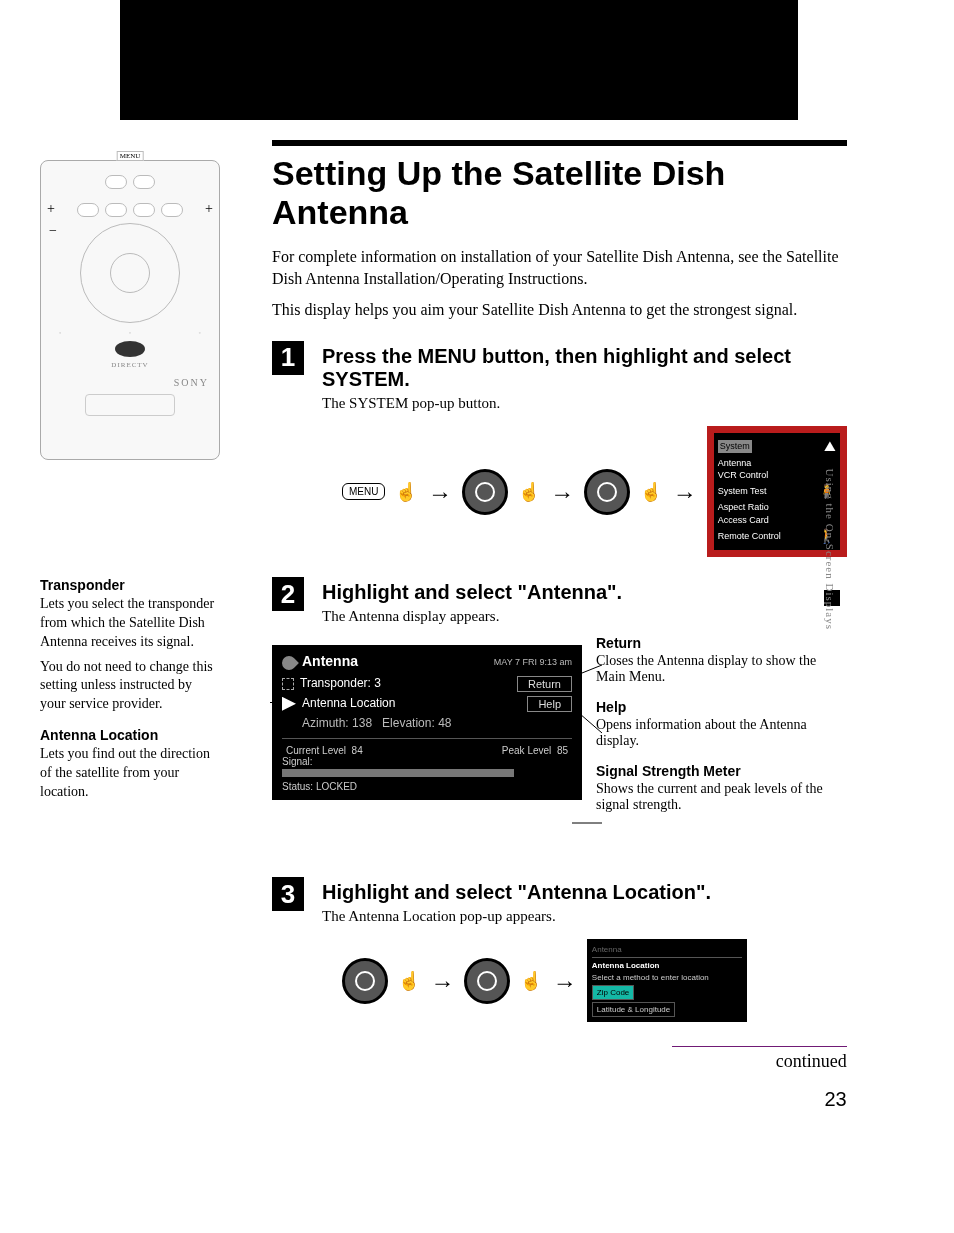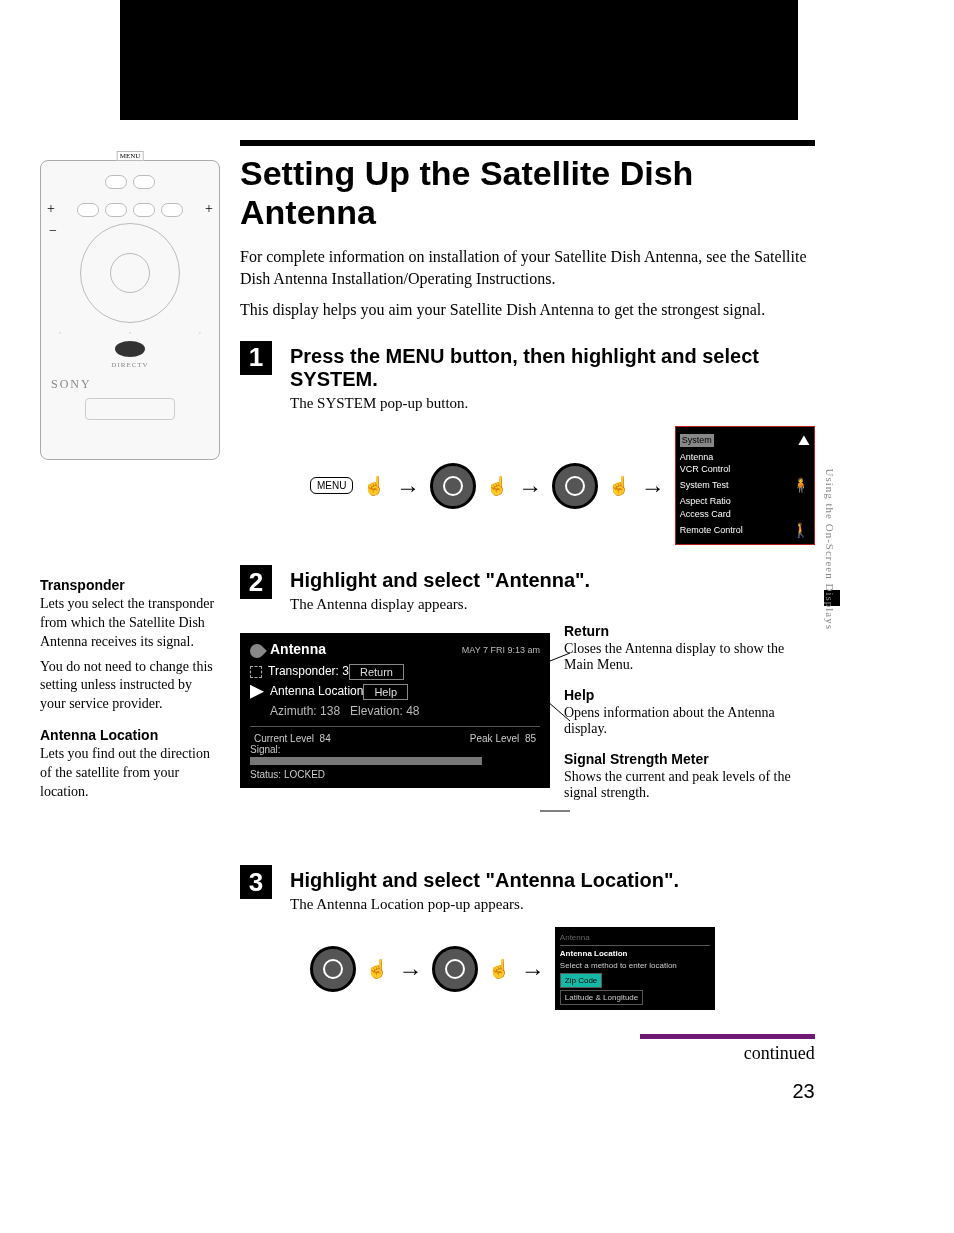--- a/index.html
+++ b/index.html
@@ -15,40 +15,40 @@
     padding: 0 40px 40px 40px;
     position: relative;
   }
   .black-header {
     background: #000;
     height: 120px;
     margin: 0 0 20px 80px;
   }
   .content-row { display: flex; }
   .left-col { width: 260px; padding-right: 20px; }
-  .right-col { flex: 1; }
+  .right-col { flex: 1; margin-left: 32px; }
   .remote {
     width: 180px;
     height: 300px;
     border: 1px solid #aaa;
     border-radius: 8px;
     margin: 20px auto;
     background: #f8f8f8;
     position: relative;
     padding: 10px;
   }
   .remote-row { display:flex; justify-content:center; gap:6px; margin:4px 0;}
   .remote-btn { width:22px; height:14px; border:1px solid #bbb; border-radius:7px; background:#fff;}
   .remote-circle-outer{width:100px;height:100px;border:1px solid #bbb;border-radius:50%;margin:6px auto;display:flex;align-items:center;justify-content:center;}
   .remote-circle-inner{width:40px;height:40px;border:1px solid #bbb;border-radius:50%;position:relative;}
   .remote-menu{position:absolute;top:-10px;left:50%;transform:translateX(-50%);font-size:7px;background:#fff;border:1px solid #bbb;padding:0 2px;}
   .remote-plus{position:absolute;left:6px;top:40px;font-size:14px;}
   .remote-plus2{position:absolute;right:6px;top:40px;font-size:14px;}
   .remote-minus{position:absolute;left:8px;top:62px;font-size:14px;}
-  .remote-logo{text-align:left;font-size:12px;letter-spacing:2px;margin-top:8px;color:#888;}
+  .remote-logo{text-align:right;font-size:10px;letter-spacing:2px;margin-top:8px;color:#888;}
   .remote-directv{text-align:center;font-size:7px;color:#888;letter-spacing:1px;}
   .remote-slot{width:90px;height:22px;border:1px solid #ccc;border-radius:4px;margin:6px auto;}
   .remote .blob{width:30px;height:16px;background:#333;border-radius:50%;margin:4px auto;}
   .remote .icon-row{display:flex;justify-content:space-between;padding:0 8px;font-size:7px;color:#bbb;}
 
   .title-rule { border-top: 6px solid #000; margin-bottom: 8px; }
   h1.page-title { font-family: Arial, sans-serif; font-size: 34px; font-weight: 700; margin: 6px 0 14px 0; line-height:1.15;}
   .intro { font-size: 16px; line-height:1.35; margin-bottom:10px;}
 
   .step { display:flex; margin-top:20px; }
@@ -57,52 +57,52 @@
   .step-title { font-family: Arial, sans-serif; font-size:20px; font-weight:700; margin:4px 0;}
   .step-sub { font-size:15px; margin-bottom:10px;}
 
   .nav-flow{display:flex;align-items:center;gap:10px;margin:14px 0 0 20px;}
   .menu-btn{border:1px solid #000;border-radius:6px;padding:2px 6px;font-size:10px;font-family:Arial,sans-serif;}
   .circ{width:46px;height:46px;border:3px solid #000;border-radius:50%;display:flex;align-items:center;justify-content:center;background:#555;color:#fff;font-size:10px;position:relative;}
   .circ .inner{width:20px;height:20px;border:2px solid #fff;border-radius:50%;}
   .finger{font-size:18px;}
   .arrow{font-size:24px;font-weight:700;}
 
-  .popup1{border:1px solid #b91c1c;background:#000;color:#fff;font-size:9px;font-family:Arial,sans-serif;width:140px;padding:4px;line-height:1.4;}
+  .popup1{border:7px solid #b91c1c;background:#000;color:#fff;font-size:9px;font-family:Arial,sans-serif;width:140px;padding:4px;line-height:1.4;}
   .popup1 .hl{background:#888;color:#000;display:inline-block;padding:0 2px;}
   .popup1-row{display:flex;justify-content:space-between;align-items:center;}
   .silh{color:#fff;font-size:14px;}
 
   .sidecol-defs { margin-top: 460px; font-size:14px; line-height:1.35;}
   .def-title { font-family:Arial,sans-serif; font-weight:700; margin-top:12px;}
 
   .antenna-screen{
     width:310px;background:#000;color:#fff;font-family:Arial,sans-serif;font-size:12px;padding:8px 10px;margin:10px 0 0 0;position:relative;
   }
   .antenna-screen .hdr{display:flex;justify-content:space-between;align-items:center;margin-bottom:6px;}
   .antenna-screen .ttl{font-weight:700;font-size:14px;}
   .antenna-screen .date{font-size:9px;color:#bbb;}
-  .antenna-screen .row{display:flex;justify-content:flex-start;margin:4px 0;}
+  .antenna-screen .row{display:flex;justify-content:space-between;margin:4px 0;}
   .antenna-screen .btn{border:1px solid #888;padding:1px 10px;font-size:11px;color:#ddd;}
   .antenna-screen .meter{border-top:1px solid #555;margin-top:8px;padding-top:6px;font-size:10px;color:#ccc;}
   .antenna-screen .meter-bar{height:8px;background:linear-gradient(90deg,#777 0%,#777 80%,#000 80%);margin:2px 0 4px 0;}
   .antenna-screen .subl{color:#bbb;}
   .leaf-icon{display:inline-block;width:14px;height:14px;background:#888;border-radius:50% 0 50% 50%;transform:rotate(45deg);margin-right:6px;vertical-align:middle;}
   .arrow-icon{display:inline-block;width:14px;height:14px;background:#fff;clip-path:polygon(0 0,100% 50%,0 100%);margin-right:6px;vertical-align:middle;}
   .box-icon{display:inline-block;width:12px;height:12px;border:1px dashed #aaa;margin-right:6px;vertical-align:middle;}
 
   .mid-row{display:flex;gap:14px;align-items:flex-start;}
   .callouts-right{flex:1;font-size:14px;}
   .callout-t{font-family:Arial,sans-serif;font-weight:700;margin-top:0;}
   .callout-p{margin:2px 0 14px 0;}
 
   .leader-line{stroke:#000;stroke-width:1;}
   svg.leaders{position:absolute;pointer-events:none;}
 
-  .cont-row{display:flex;justify-content:flex-end;gap:8px;align-items:baseline;margin-top:24px;border-top:5px solid #701a75;padding-top:4px;margin-left:400px;}
+  .cont-row{display:flex;justify-content:flex-end;gap:8px;align-items:baseline;margin-top:24px;border-top:1px solid #701a75;padding-top:4px;margin-left:400px;}
   .cont{font-size:18px;}
   .pnum{font-size:20px;font-family:Arial,sans-serif; text-align:right; margin-top:16px;}
 
   .step3-popup{border:1px solid #000;background:#000;color:#ccc;font-family:Arial,sans-serif;font-size:8px;width:160px;padding:4px;line-height:1.4;}
   .step3-popup .hl{background:#14b8a6;color:#000;padding:0 4px;}
   .step3-popup .opt{border:1px solid #555;padding:1px 4px;display:inline-block;margin-top:2px;}
   .side-tab{position:absolute;right:-2px;top:590px;width:16px;height:16px;background:#000;}
   .side-letters{position:absolute;right:2px;top:630px;font-size:11px;transform:rotate(90deg);transform-origin:right top;color:#888;letter-spacing:1px;white-space:nowrap;}
   .leader-left{position:absolute;border-top:1px solid #000;}
 </style>

